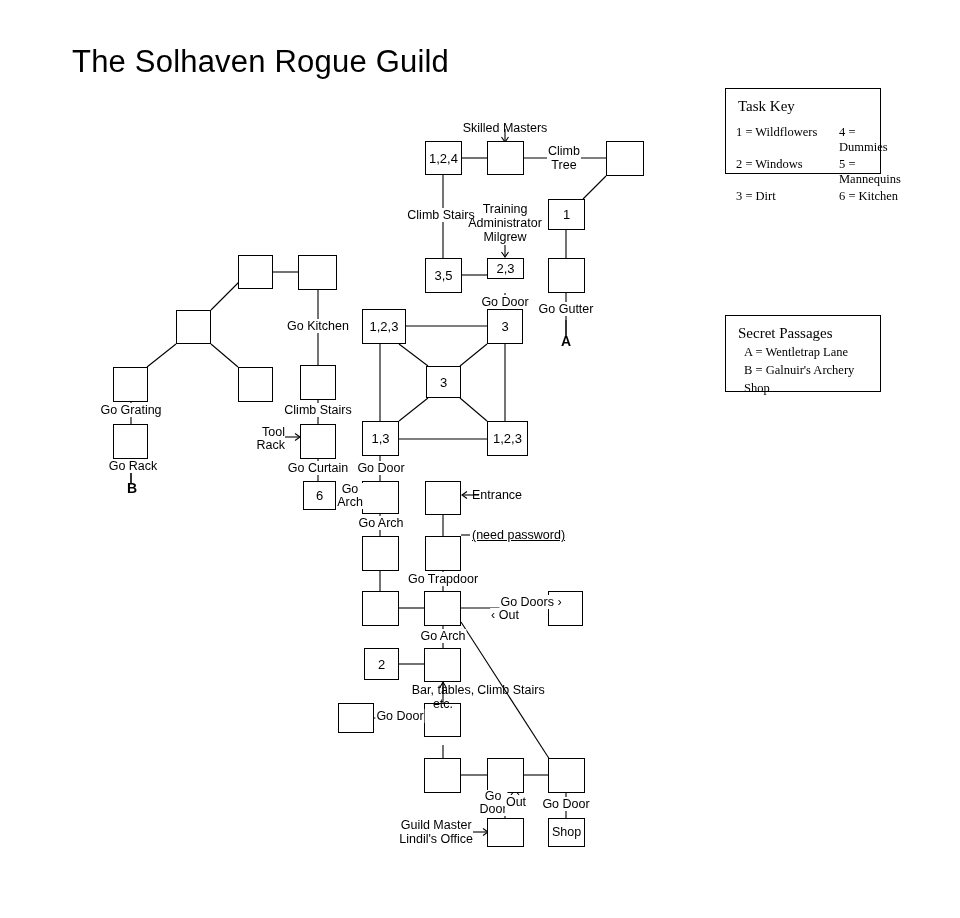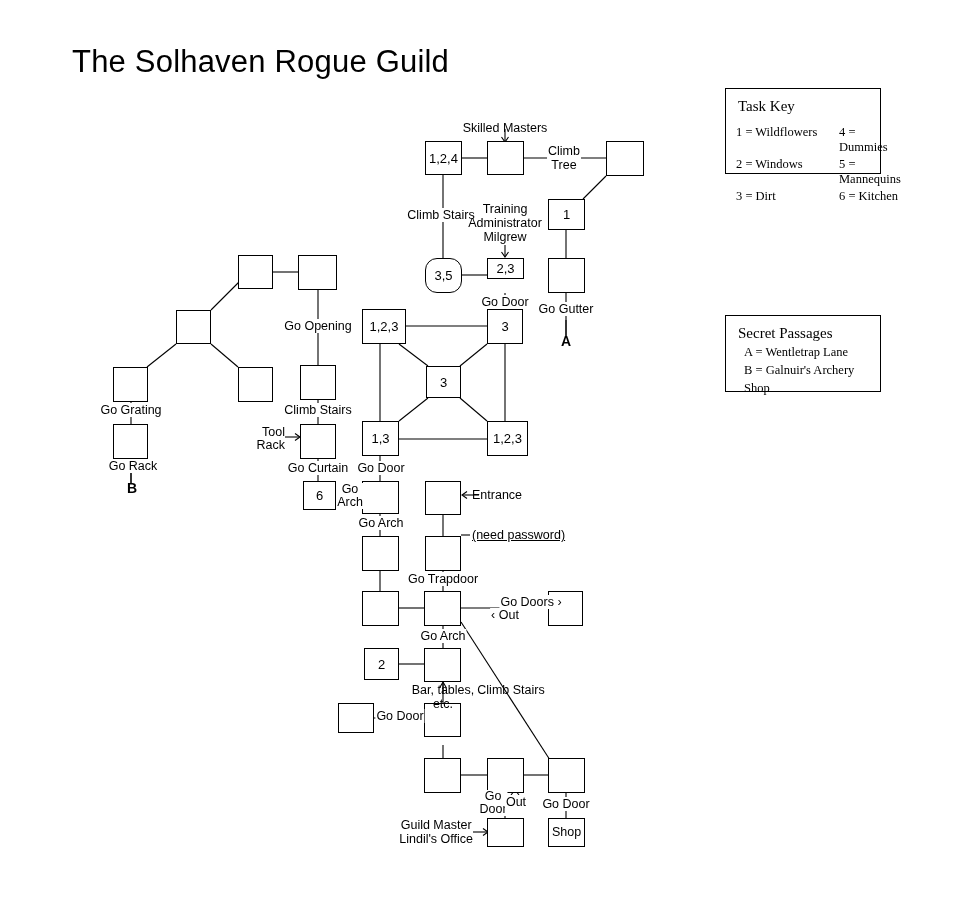--- a/index.html
+++ b/index.html
@@ -180,21 +180,21 @@
 
       <path d="M 511 795 L 515 790 L 519 795"></path>
     </g>
   </svg>
 
   <div class="room" style="left:425px;top:141px;width:37px;height:34px;">1,2,4</div>
   <div class="room" style="left:487px;top:141px;width:37px;height:34px;"></div>
   <div class="room" style="left:606px;top:141px;width:38px;height:35px;"></div>
   <div class="room" style="left:548px;top:199px;width:37px;height:31px;">1</div>
   <div class="room" style="left:548px;top:258px;width:37px;height:35px;"></div>
-  <div class="room" style="left:425px;top:258px;width:37px;height:35px;border-radius:12px;">3,5</div>
+  <div class="room" style="left:425px;top:258px;width:37px;height:35px;">3,5</div>
   <div class="room" style="left:487px;top:258px;width:37px;height:21px;">2,3</div>
 
   <div class="room" style="left:238px;top:255px;width:35px;height:34px;"></div>
   <div class="room" style="left:298px;top:255px;width:39px;height:35px;"></div>
   <div class="room" style="left:176px;top:310px;width:35px;height:34px;"></div>
   <div class="room" style="left:113px;top:367px;width:35px;height:35px;"></div>
   <div class="room" style="left:238px;top:367px;width:35px;height:35px;"></div>
   <div class="room" style="left:113px;top:424px;width:35px;height:35px;"></div>
   <div class="room" style="left:300px;top:365px;width:36px;height:35px;"></div>
   <div class="room" style="left:300px;top:424px;width:36px;height:35px;"></div>
@@ -226,21 +226,21 @@
 
   <div class="lbl ctr nobg" style="left:505px;top:121px;">Skilled Masters</div>
   <div class="lbl ctr" style="left:564px;top:144px;white-space:pre-line;text-align:center;">Climb
 Tree</div>
   <div class="lbl ctr" style="left:441px;top:208px;">Climb Stairs</div>
   <div class="lbl ctr nobg" style="left:505px;top:202px;white-space:pre-line;text-align:center;">Training
 Administrator
 Milgrew</div>
   <div class="lbl ctr" style="left:505px;top:295px;">Go Door</div>
   <div class="lbl ctr" style="left:566px;top:302px;">Go Gutter</div>
-  <div class="lbl ctr" style="left:318px;top:319px;">Go Opening</div>
+  <div class="lbl ctr" style="left:318px;top:319px;">Go Kitchen</div>
   <div class="lbl ctr" style="left:131px;top:403px;">Go Grating</div>
   <div class="lbl ctr" style="left:133px;top:459px;">Go Rack</div>
   <div class="lbl ctr" style="left:318px;top:403px;">Climb Stairs</div>
   <div class="lbl rgt nobg" style="left:286px;top:426px;white-space:pre-line;text-align:right;line-height:1.05;">Tool
 Rack</div>
   <div class="lbl ctr" style="left:318px;top:461px;">Go Curtain</div>
   <div class="lbl ctr" style="left:350px;top:483px;white-space:pre-line;text-align:center;line-height:1.05;">Go
 Arch</div>
   <div class="lbl ctr" style="left:381px;top:461px;">Go Door</div>
   <div class="lbl ctr" style="left:381px;top:516px;">Go Arch</div>

